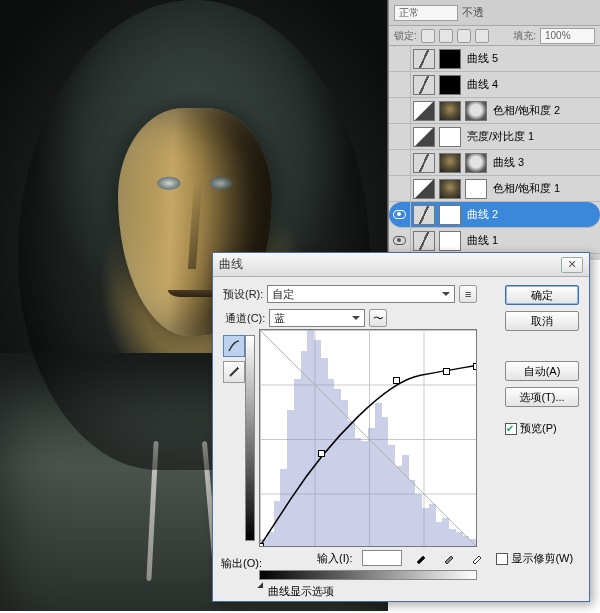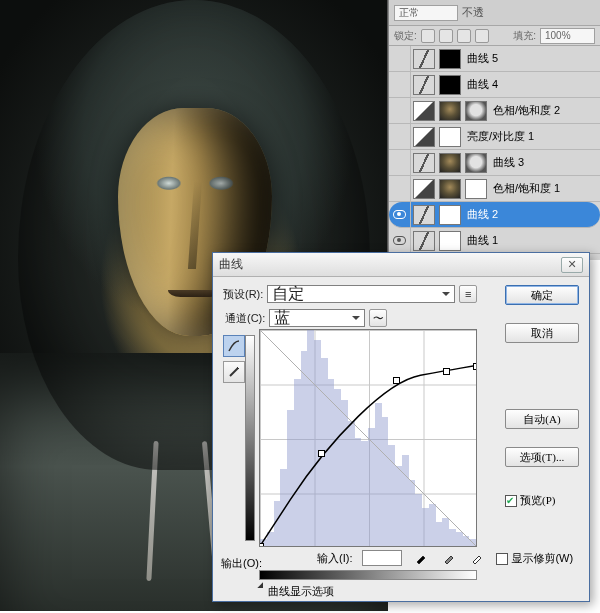--- a/index.html
+++ b/index.html
@@ -143,21 +143,21 @@
     background: linear-gradient(#fefefe,#e6e6e6);
     border-radius: 2px; margin-left: auto;
     display:flex;align-items:center;justify-content:center;font-size:11px;color:#555;
   }
   .dlg-body { padding: 8px 10px 6px 10px; position: relative; height: calc(100% - 24px); }
   .row { display: flex; align-items: center; gap: 4px; margin-bottom: 6px; font-size: 11px; color: #222; }
   .row label { white-space: nowrap; }
   .dropdown {
     height: 18px; background: #fff; border: 1px solid #808080;
     display: inline-flex; align-items: center; padding: 0 16px 0 4px;
-    position: relative; font-size: 16px;
+    position: relative; font-size: 11px;
   }
   .dropdown::after {
     content: ""; position: absolute; right: 4px; top: 6px;
     border: 4px solid transparent; border-top-color: #444;
   }
   .mini-btn {
     width: 18px; height: 18px; background: linear-gradient(#fefefe,#e3e3e3);
     border: 1px solid #999; border-radius: 2px;
     display:flex;align-items:center;justify-content:center;
   }
@@ -229,21 +229,21 @@
   .dropper {
     width:18px; height:18px;
     display:flex; align-items:center; justify-content:center;
   }
   .chk { width:12px; height:12px; border:1px solid #555; background:#fff; margin-right:3px; display:inline-block; vertical-align:middle; }
   .chk.checked::after { content:"✔"; font-size:10px; line-height:10px; color:#2a5; position:relative; top:-2px; left:0; }
 
   
   .btn-col {
     position:absolute; right:10px; top:8px; width:74px;
-    display:flex; flex-direction:column; gap:18px;font-family:Liberation Serif, serif;
+    display:flex; flex-direction:column; gap:6px;
   }
   .btn {
     height:20px; background:linear-gradient(#fefefe,#e3e3e3);
     border:1px solid #8a8a8a; border-radius:2px;
     font-size:11px; display:flex; align-items:center; justify-content:center;
   }
   .btn.default { border:1px solid #3b6fb0; box-shadow:0 0 0 1px #8fb5e6 inset; }
   .btn.disabled { color:#999; }
 
   .disclose-row {

